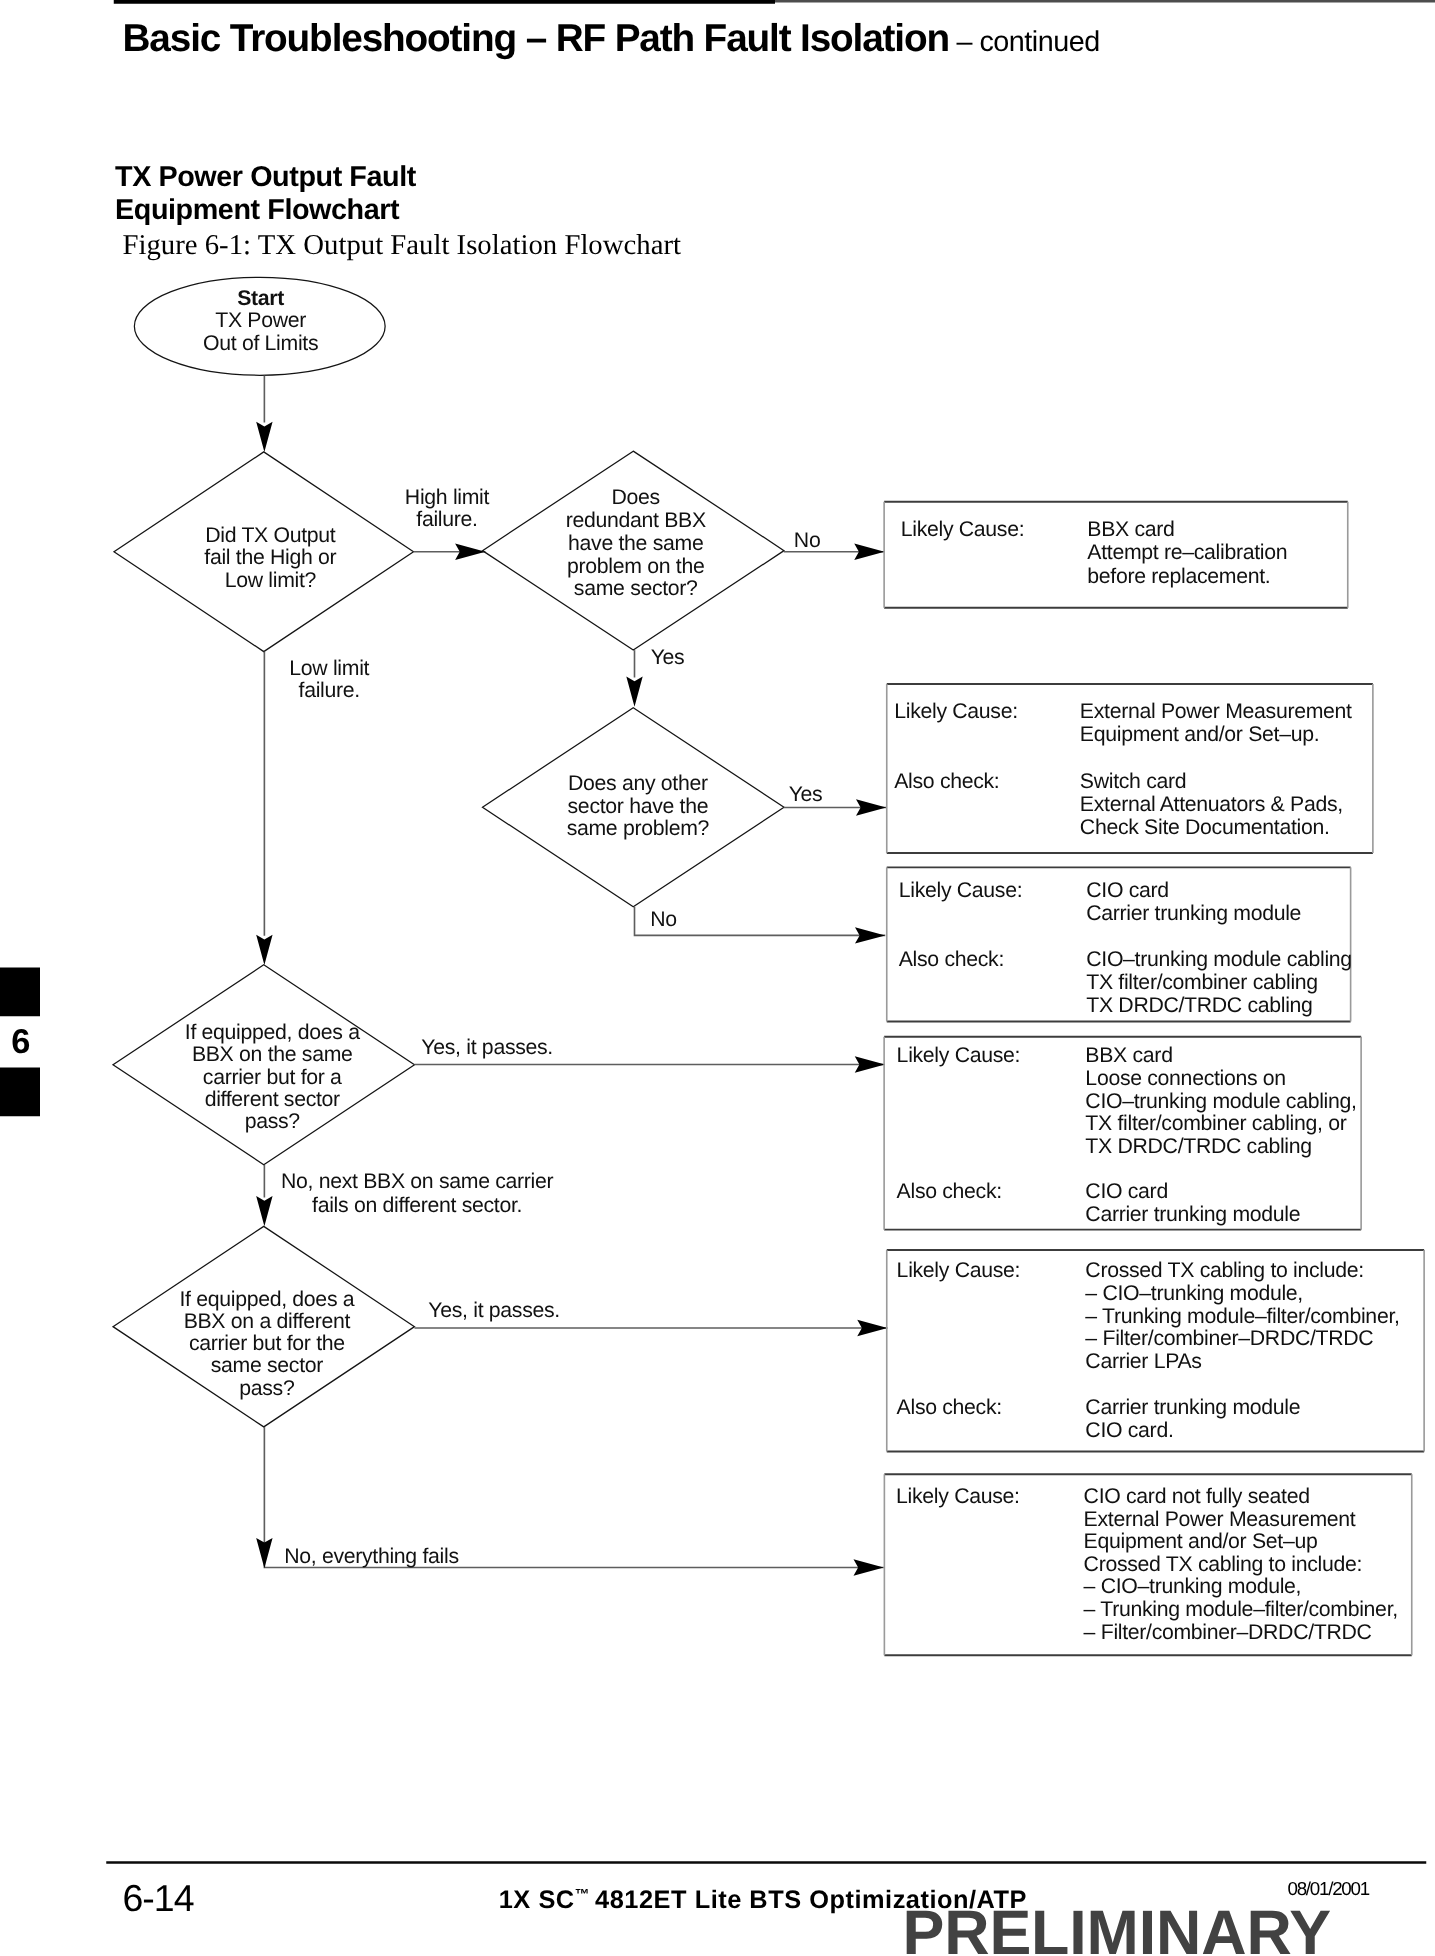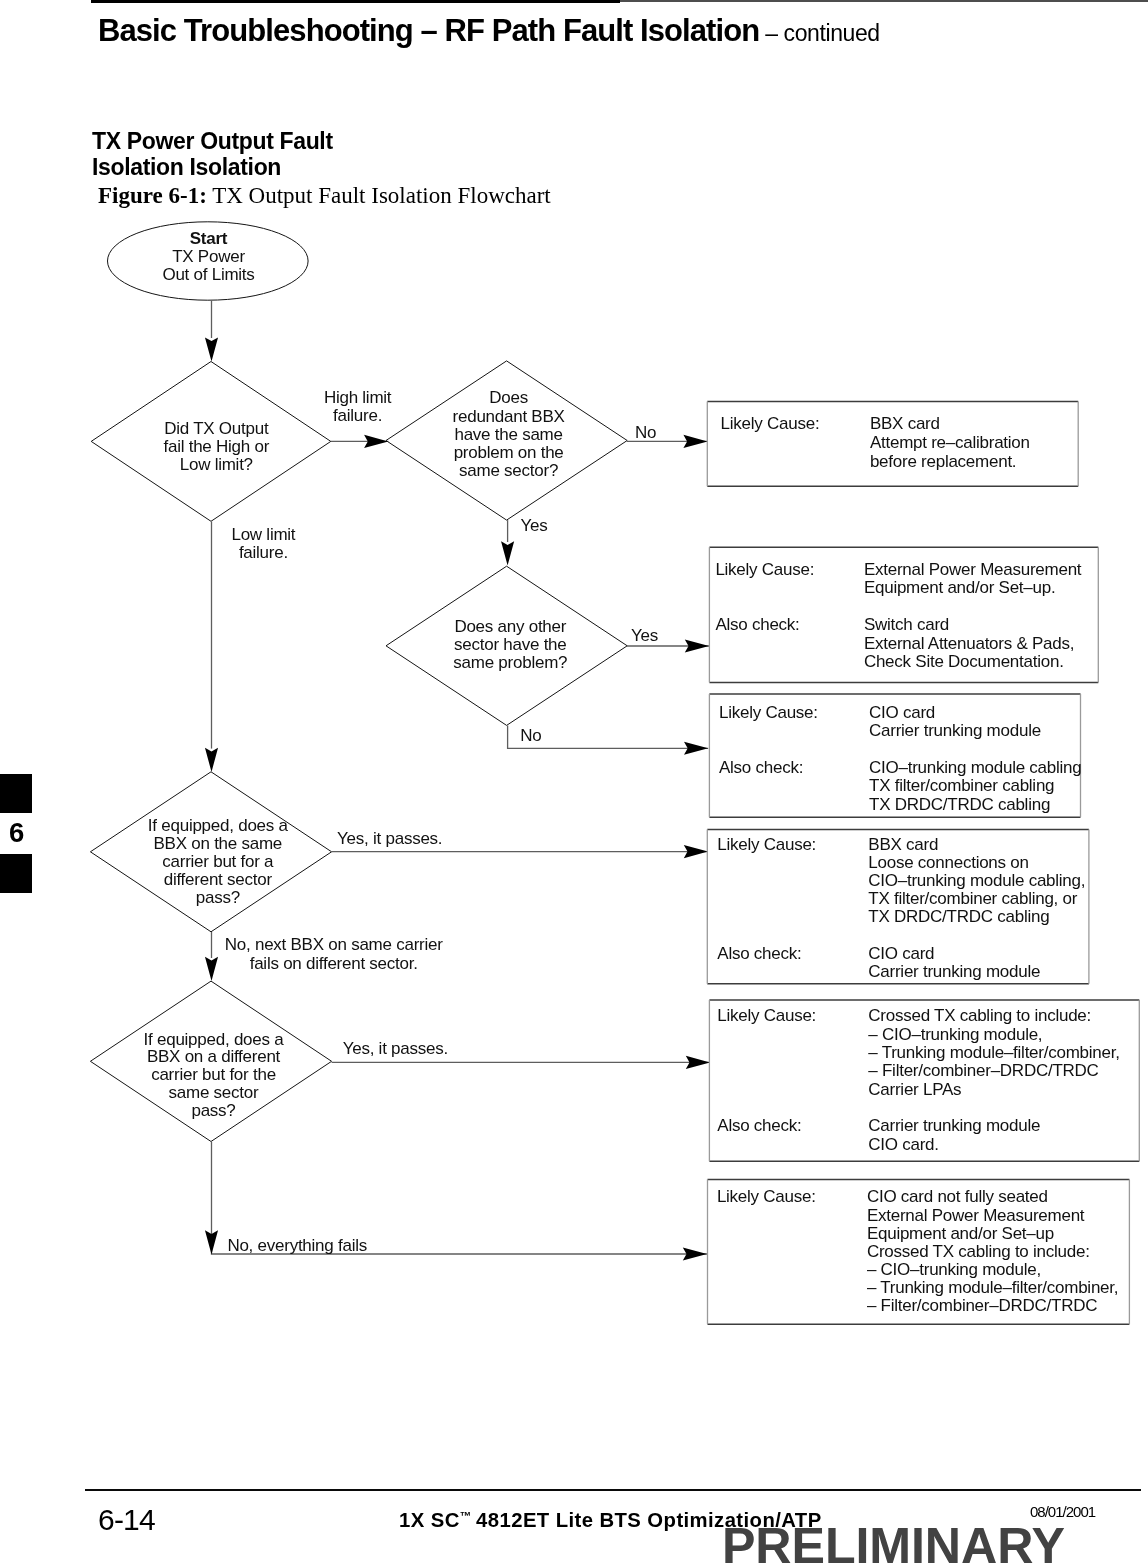--- a/index.html
+++ b/index.html
@@ -11,21 +11,21 @@
   
   .hdr-rule{position:absolute;left:91px;top:0px;width:529px;height:2.6px;background:#000;}
   .hdr-rule2{position:absolute;left:620px;top:0px;width:528px;height:1.6px;background:#4d4d4d;}
   .hdr-title{position:absolute;left:98px;top:13px;font-size:31px;font-weight:bold;
              letter-spacing:-0.92px;white-space:nowrap;}
   .hdr-cont{font-size:23px;font-weight:normal;letter-spacing:-0.4px;}
   .sec-head{position:absolute;left:92px;top:129px;font-size:23px;font-weight:bold;
             line-height:25.6px;letter-spacing:-0.34px;}
   .fig-cap{position:absolute;left:98px;top:183px;font-family:"Liberation Serif",serif;
            font-size:23px;white-space:nowrap;}
-  .fig-cap b{font-weight:bold;}
+  .fig-cap b{font-weight:normal;}
 
   
   .ftr-rule{position:absolute;left:84.7px;top:1489.3px;width:1056.5px;height:1.9px;background:#0a0a0a;}
   .ftr-pg{position:absolute;left:98px;top:1503px;font-size:30px;letter-spacing:-0.8px;}
   .ftr-mid{position:absolute;left:399px;top:1508.5px;font-size:20.3px;font-weight:bold;
            letter-spacing:0.42px;white-space:nowrap;}
   .ftr-date{position:absolute;left:1030px;top:1503px;font-size:15px;letter-spacing:-1.0px;}
   .prelim{position:absolute;left:722px;top:1517.3px;font-size:50.2px;font-weight:bold;
           color:#424242;letter-spacing:-0.1px;white-space:nowrap;}
 
@@ -47,21 +47,21 @@
 </style>
 </head>
 <body>
 
 <div id="page">
   <div class="hdr-rule"></div>
   <div class="hdr-rule2"></div>
   <div class="hdr-title"><span>Basic Troubleshooting – RF Path Fault Isolation</span><span class="hdr-cont"> – continued</span></div>
   <div class="sec-head">
       <div>TX Power Output Fault</div>
-      <div>Isolation Isolation</div>
+      <div>Equipment Flowchart</div>
     </div>
   <div class="fig-cap"><b>Figure 6-1:</b><span> TX Output Fault Isolation Flowchart</span></div>
 
   <div class="tab" style="top:773.9px"></div>
   <div class="tabnum">6</div>
   <div class="tab" style="top:853.9px"></div>
 
   <svg id="flow" viewBox="0 0 1148 1565">
       <ellipse cx="207.8" cy="261" rx="100.3" ry="39.2" class="shape"></ellipse>
       <text x="208.5" y="243.9" text-anchor="middle" class="b"><tspan x="208.5" y="243.90">Start</tspan></text>

